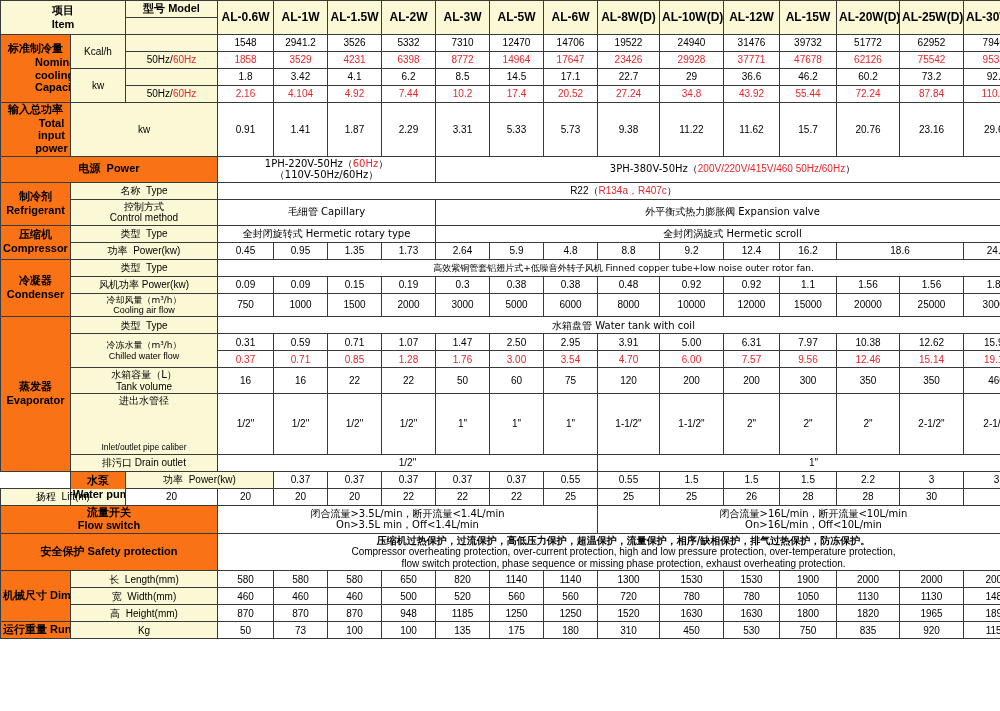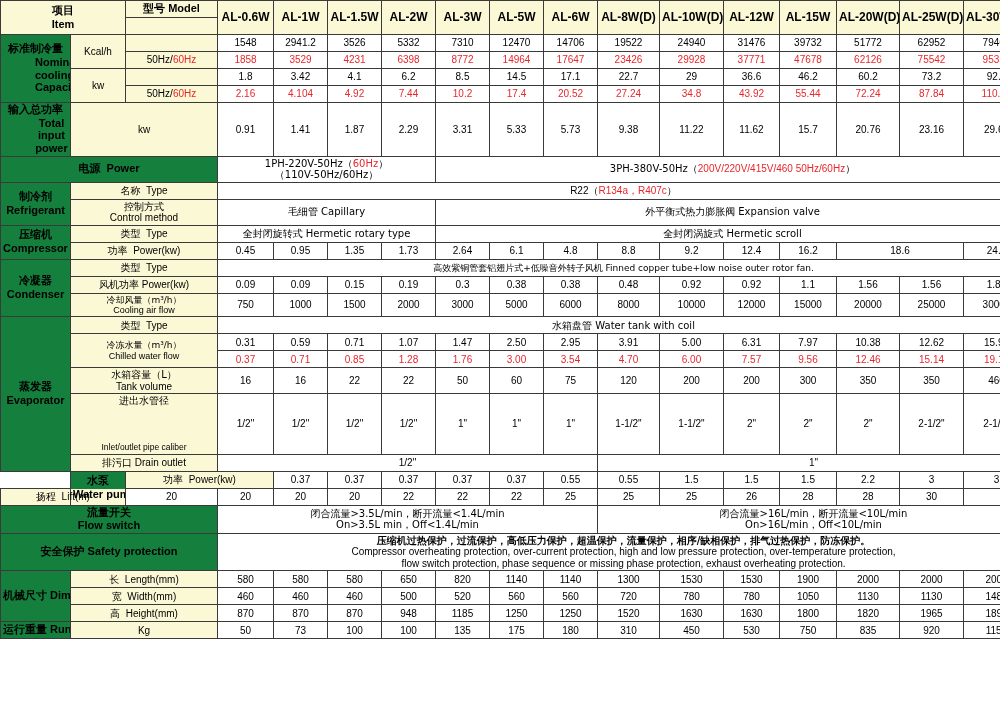--- a/index.html
+++ b/index.html
@@ -25,21 +25,21 @@
     border: 1px solid #3a3a3a;
     padding: 1px 2px;
     text-align: center;
     vertical-align: middle;
     line-height: 1.15;
     height: 17px;
     overflow: hidden;
     white-space: nowrap;
   }
   
-  .lbl1 { background: #15803d; font-weight: bold; font-size: 11px; }
+  .lbl1 { background: #f97316; font-weight: bold; font-size: 11px; }
   .lbl2 { background: #fbf8d6; font-size: 10px; }
   .hdr  { background: #fbf8d6; font-weight: bold; font-size: 11px; }
   .valhdr { background: #fbf8d6; font-weight: bold; font-size: 12px; }
   .white { background: #ffffff; }
   .red { color: #e8262b; }
   .rowred td { color: #e8262b; }
   .small { font-size: 9px; }
   .tiny { font-size: 8.5px; margin-top: 36px; }
   .wrap { white-space: normal; margin-left: 32px; }
   .bold { font-weight: bold; }
@@ -253,21 +253,21 @@
   <tr></tr>
   <tr>
     <td class="lbl2" colspan="2" rowspan="2">
       <span class="cn">功率</span>&nbsp;&nbsp;<span>Power(kw)</span>
     </td>
     <td class="white" rowspan="2">0.45</td>
     <td class="white" rowspan="2">0.95</td>
     <td class="white" rowspan="2">1.35</td>
     <td class="white" rowspan="2">1.73</td>
     <td class="white" rowspan="2">2.64</td>
-    <td class="white" rowspan="2">6.1</td>
+    <td class="white" rowspan="2">5.9</td>
     <td class="white" rowspan="2">4.8</td>
     <td class="white" rowspan="2">8.8</td>
     <td class="white" rowspan="2">9.2</td>
     <td class="white" rowspan="2">12.4</td>
     <td class="white" rowspan="2">16.2</td>
     <td class="white" rowspan="2" colspan="2">18.6</td>
     <td class="white" rowspan="2">24.8</td>
   </tr>
   <tr></tr>
 

